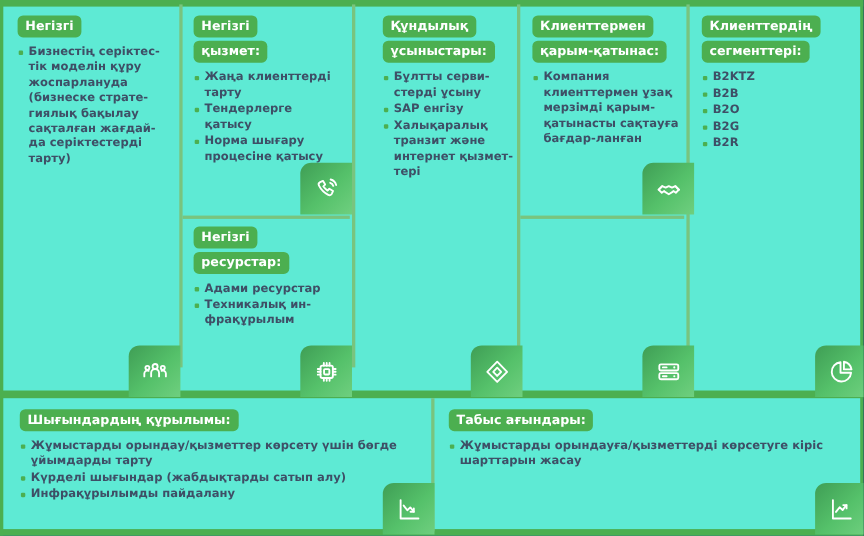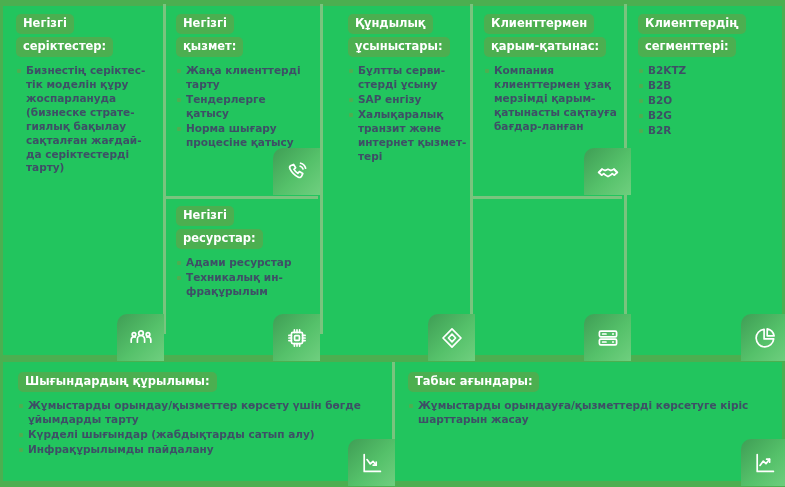--- a/index.html
+++ b/index.html
@@ -9,21 +9,21 @@
     height: 487px;
     background: #000000;
     font-family: "DejaVu Sans", "Liberation Sans", sans-serif;
     overflow: hidden;
   }
 
   .canvas {
     position: relative;
     width: 785px;
     height: 487px;
-    background: #22c55e;
+    background: #5eead4;
   }
 
   
   .frame-top,
   .frame-bottom {
     position: absolute;
     left: 0;
     width: 785px;
     height: 6px;
     background: #4caf50;
@@ -164,21 +164,20 @@
   <div class="divider-v dv3"></div>
   <div class="divider-v dv4"></div>
   <div class="divider-v dv5"></div>
 
   <div class="divider-sub ds1"></div>
   <div class="divider-sub ds2"></div>
 
   <div class="block" style="left:16px; top:14px; width:140px;">
     <div class="pill-wrap">
       <span class="pill">Негізгі</span>
-      <span class="pill">серіктестер:</span>
     </div>
     <ul class="items">
       <li>Бизнестің серіктес-тік моделін құру жоспарлануда (бизнеске страте-гиялық бақылау сақталған жағдай-да серіктестерді тарту)</li>
     </ul>
   </div>
 
   <div class="icon-tile" style="left:117px; top:314px;">
     <svg viewBox="0 0 24 24">
       <circle cx="12" cy="7.2" r="2.3"></circle>
       <path d="M8.4 16.2v-3.1a3.6 3.6 0 0 1 7.2 0v3.1"></path>

